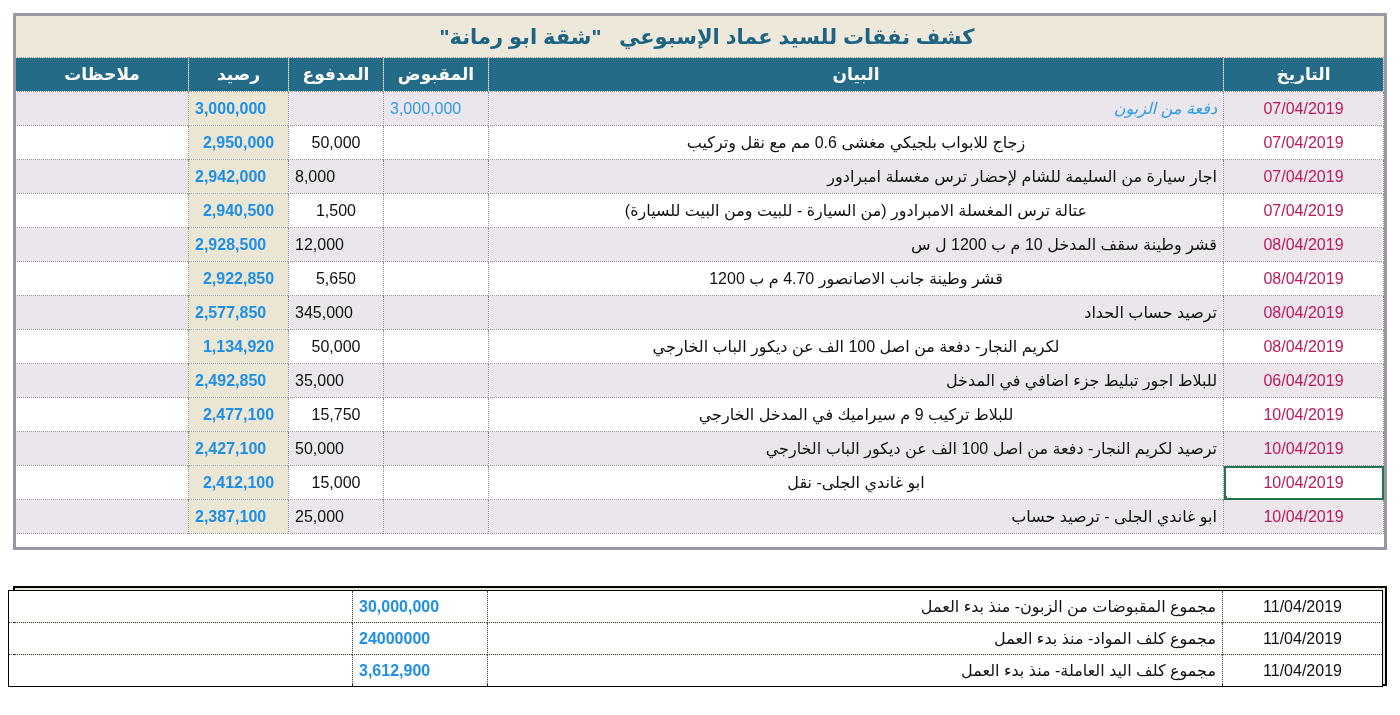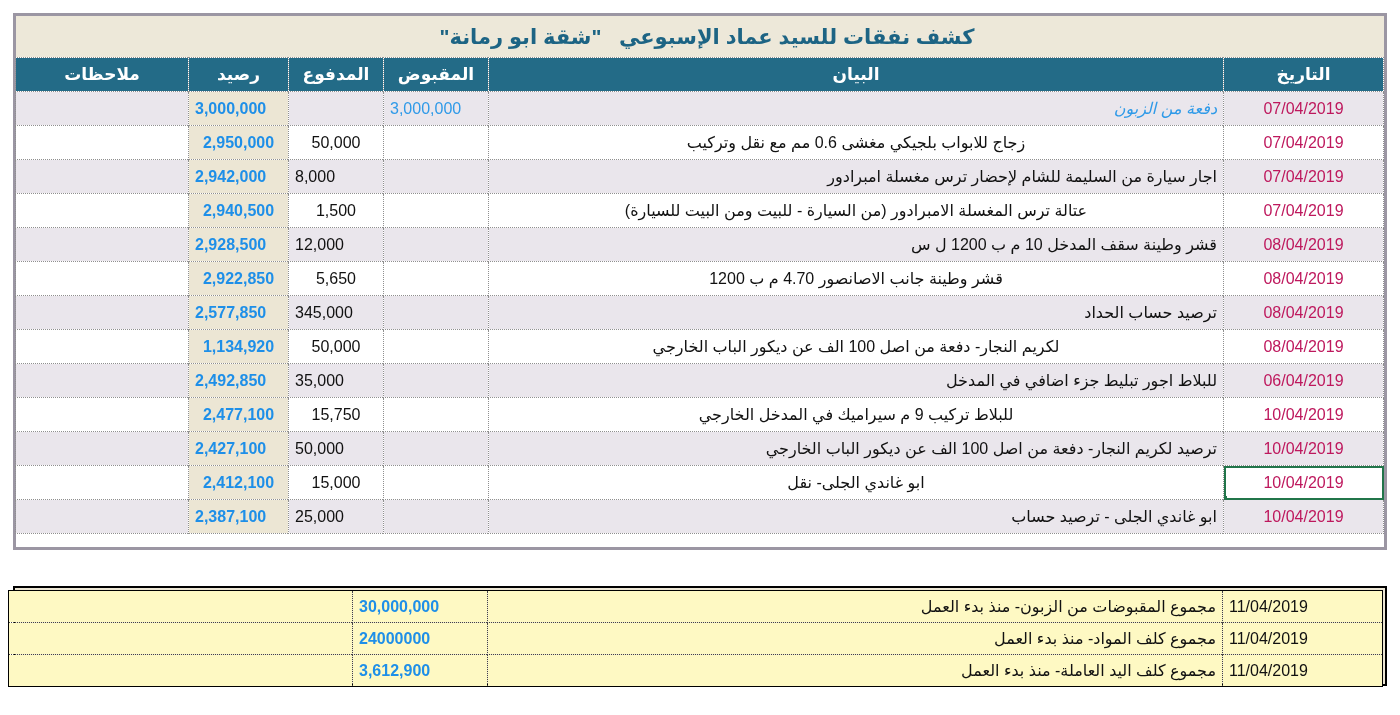--- a/index.html
+++ b/index.html
@@ -156,27 +156,27 @@
   table.summary {
     width: 100%;
     height: 100%;
     border-collapse: collapse;
     table-layout: fixed;
     border: 1px solid #000000;
   }
   table.summary td {
     border: 1px dotted #444444;
     height: 31px;
-    background: #fef9c3;
+    background: #ffffff;
     padding: 0 6px;
     white-space: nowrap;
     overflow: hidden;
     font-size: 16px;
   }
-  .s-date  { width: 160px; text-align: left; direction: ltr; color: #111; }
+  .s-date  { width: 160px; text-align: center; direction: ltr; color: #111; }
   .s-desc  { width: 735px; text-align: right; color: #111; }
   .s-amt   { width: 135px; text-align: left; direction: ltr;
              color: #1e8fe8; font-weight: bold; padding-left: 6px; }
   .s-pad   { width: 344px; }
 </style>
 </head>
 <body>
 
 <div class="sheet">
 

